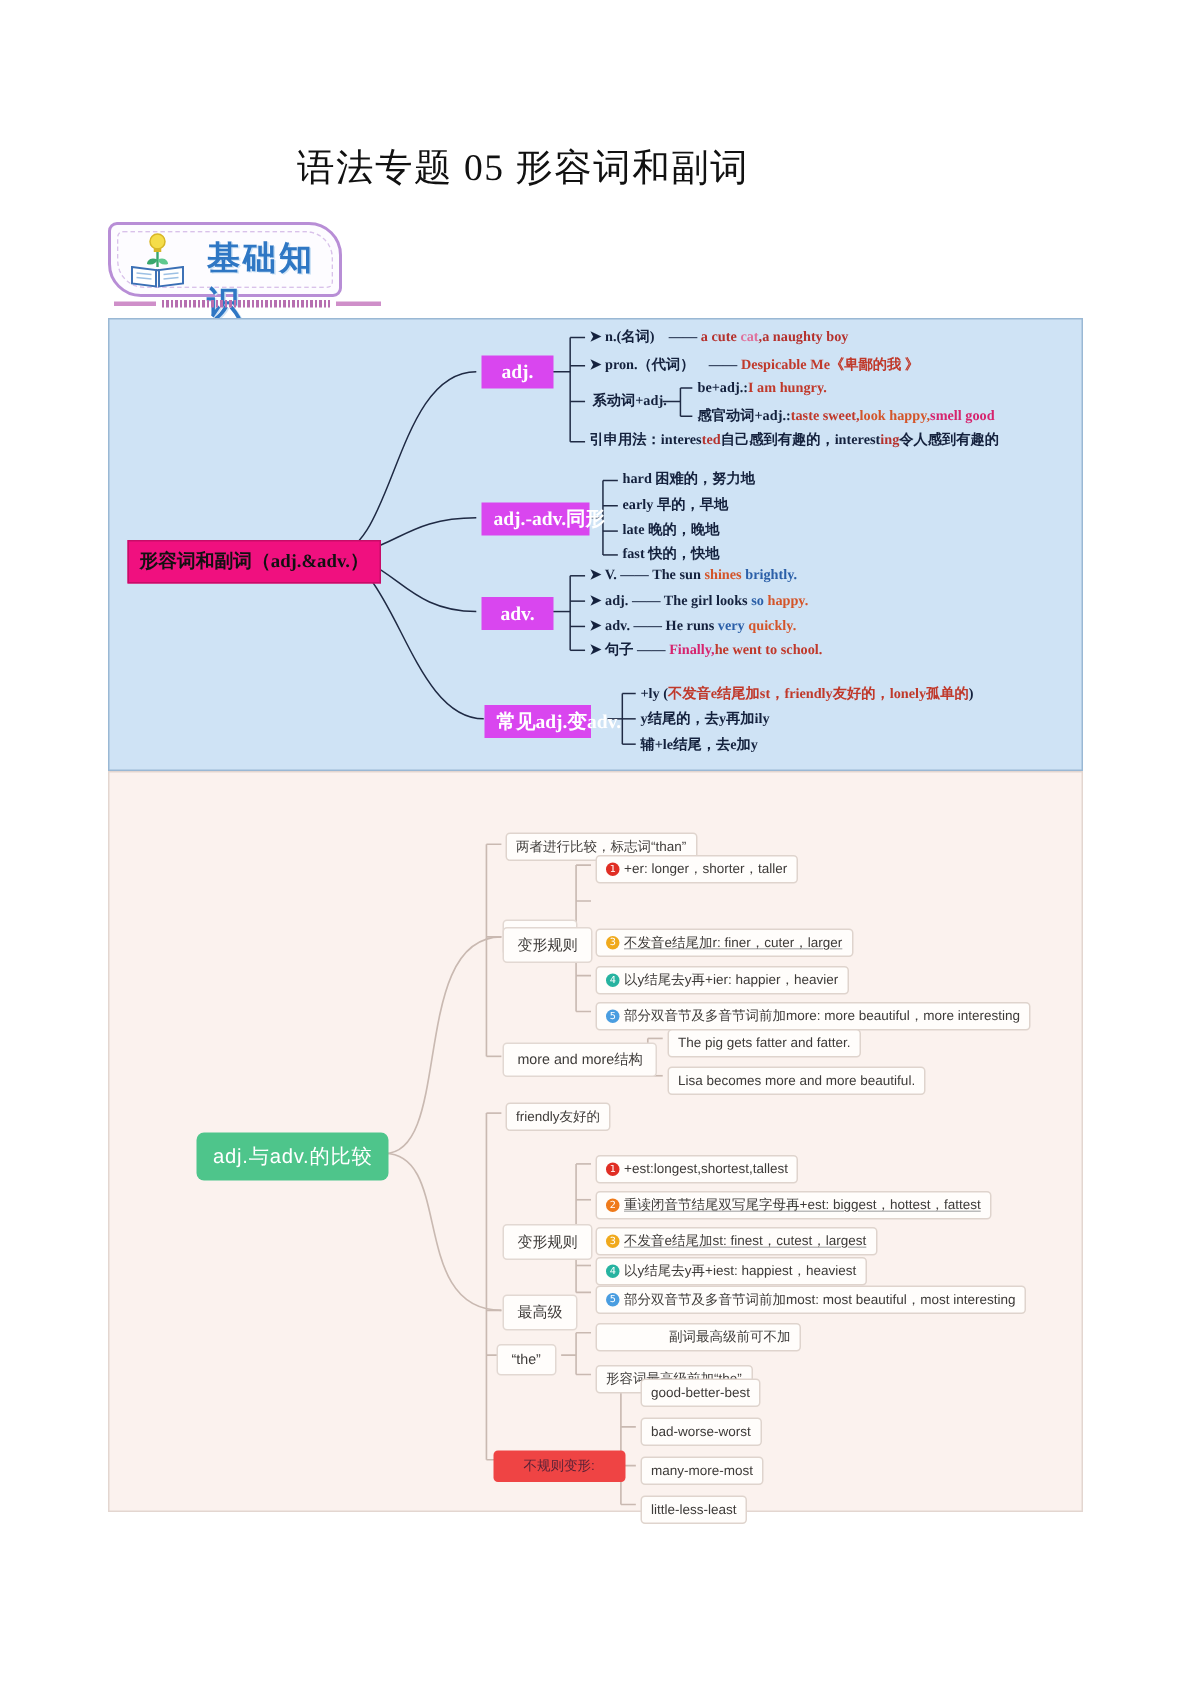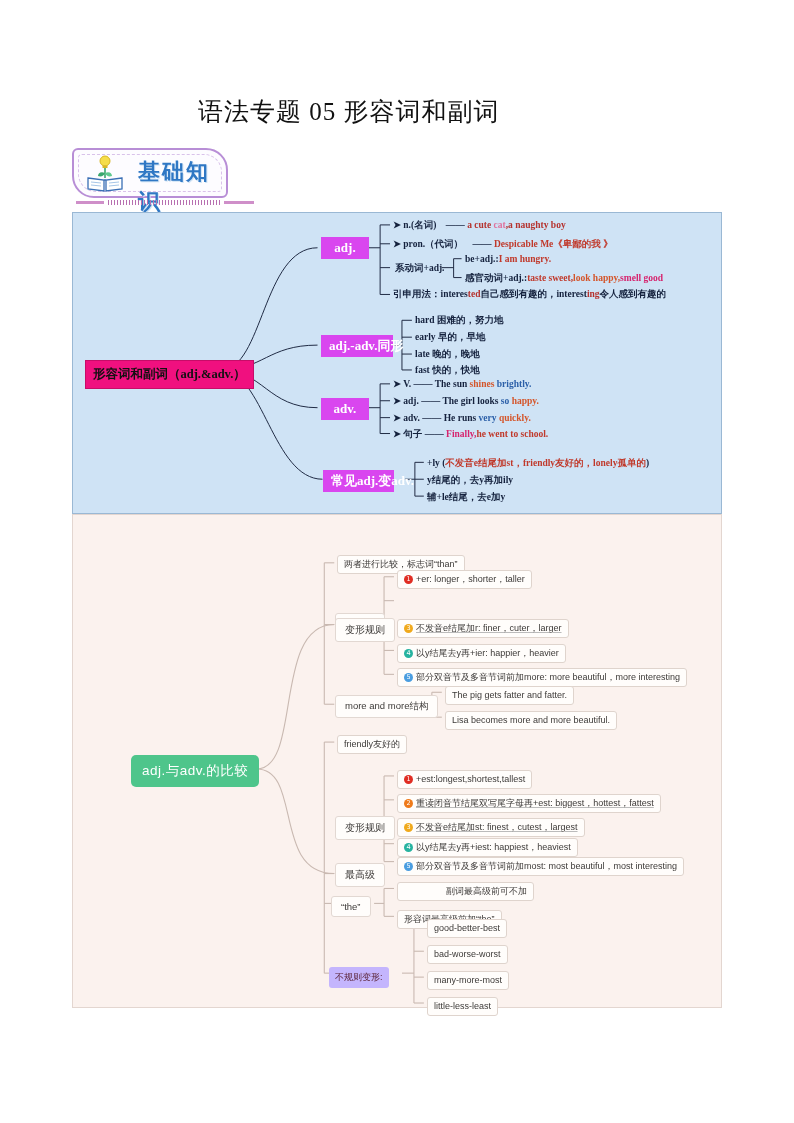--- a/index.html
+++ b/index.html
@@ -147,24 +147,24 @@
     background:#fffdfb;
     border:1px solid #e2d8d2;
     border-radius:3px;
     font-size:10px;
     color:#3d3a38;
     padding:4px 9px;
     white-space:nowrap;
   }
   .lbl.noborder{ border:none; background:transparent; }
   .pinkbox{
-    background:#c4b5fd;
+    background:#ef4444;
     color:#5a2236;
     font-size:9px;
-    padding:4px 6px;
+    padding:4px 20px;
     border-radius:3px;
     white-space:nowrap;
   }
   .num{
     display:inline-block;
     width:9px; height:9px; line-height:9px;
     border-radius:50%;
     color:#fff; font-size:6.5px;
     text-align:center;
     margin-right:3px;

